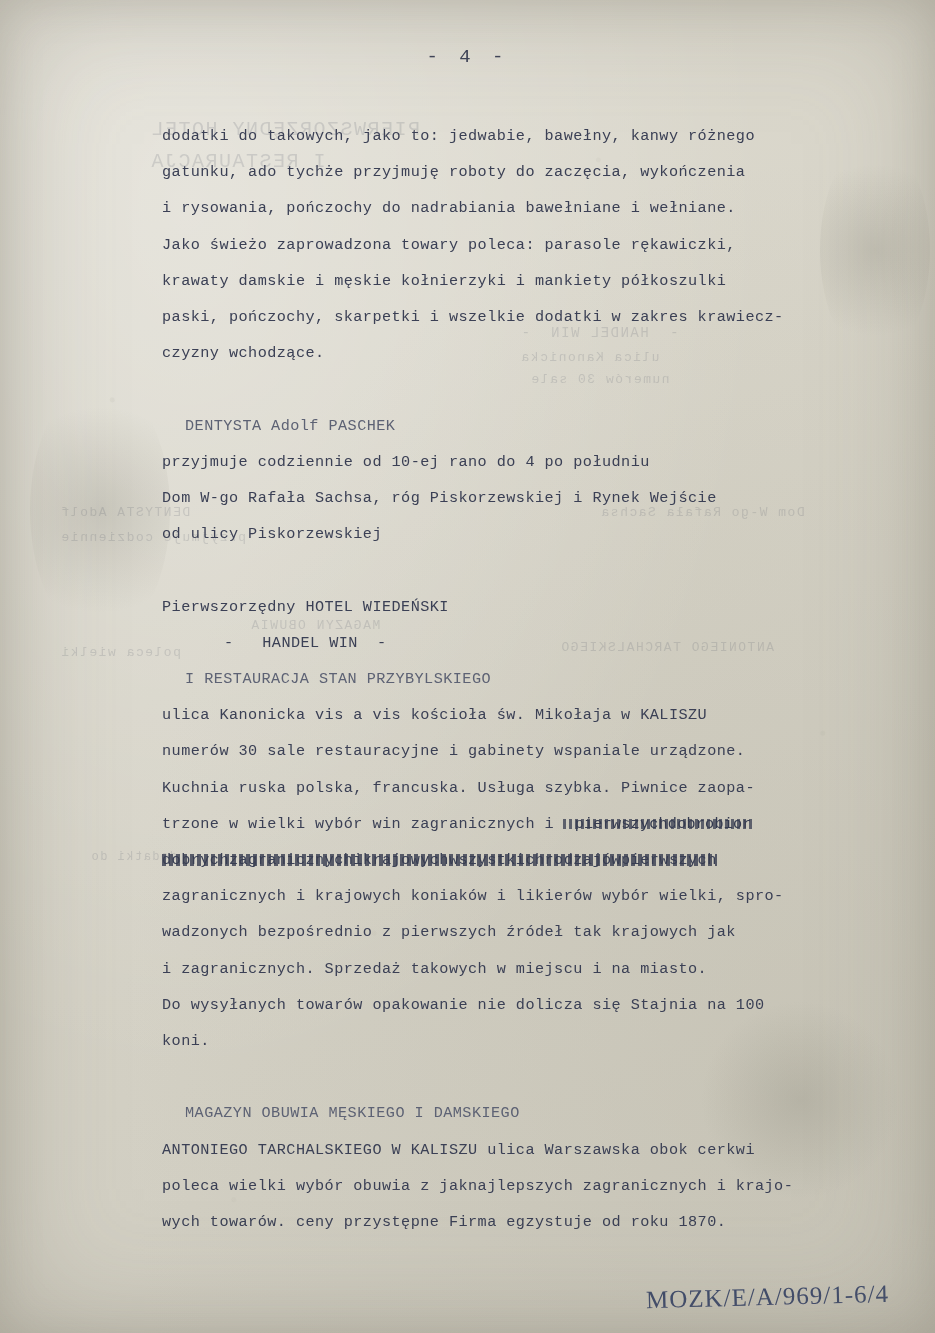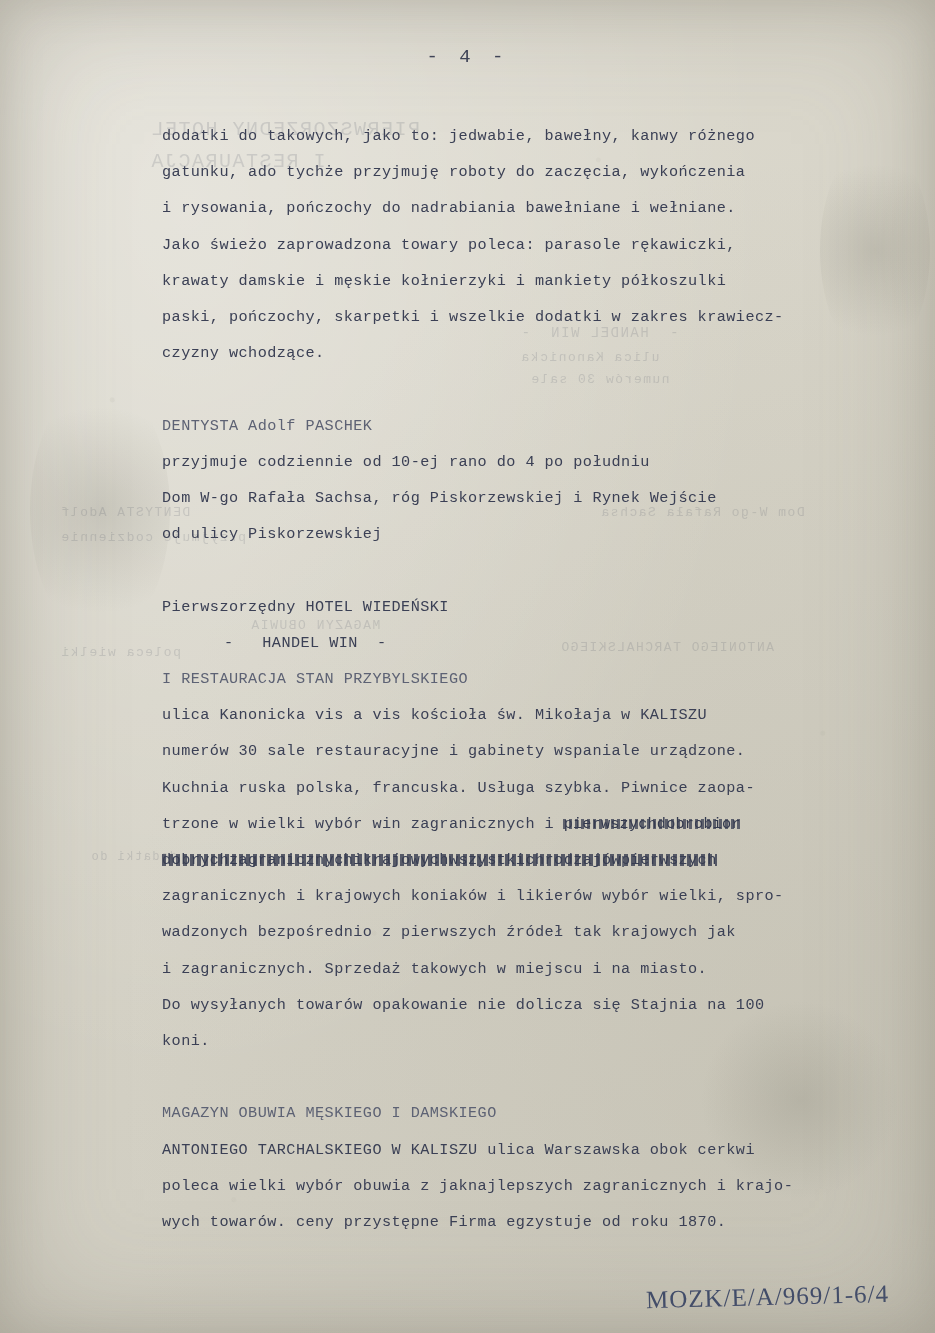--- a/index.html
+++ b/index.html
@@ -74,25 +74,26 @@
     white-space: pre-wrap;
     font-family: Liberation Mono, monospace;
   }
   .line {
     display: block;
     white-space: pre;
   }
   .indent-2 { padding-left: 62px; }
   .blank { display: block; height: 36.2px; }
 
-  .faded { color: #5d6274; }
+  .faded { color: #5d6274; margin-left: 23px; }
   .strike-over {
     position: relative;
     color: #343a4f;
     letter-spacing: 0.2px;
+    padding-left: 11px;
   }
   .strike-over::after {
     content: "";
     position: absolute;
     left: -1px; right: -1px;
     top: 50%;
     height: 10px;
     transform: translateY(-50%);
     background-image: repeating-linear-gradient(
       to right,

